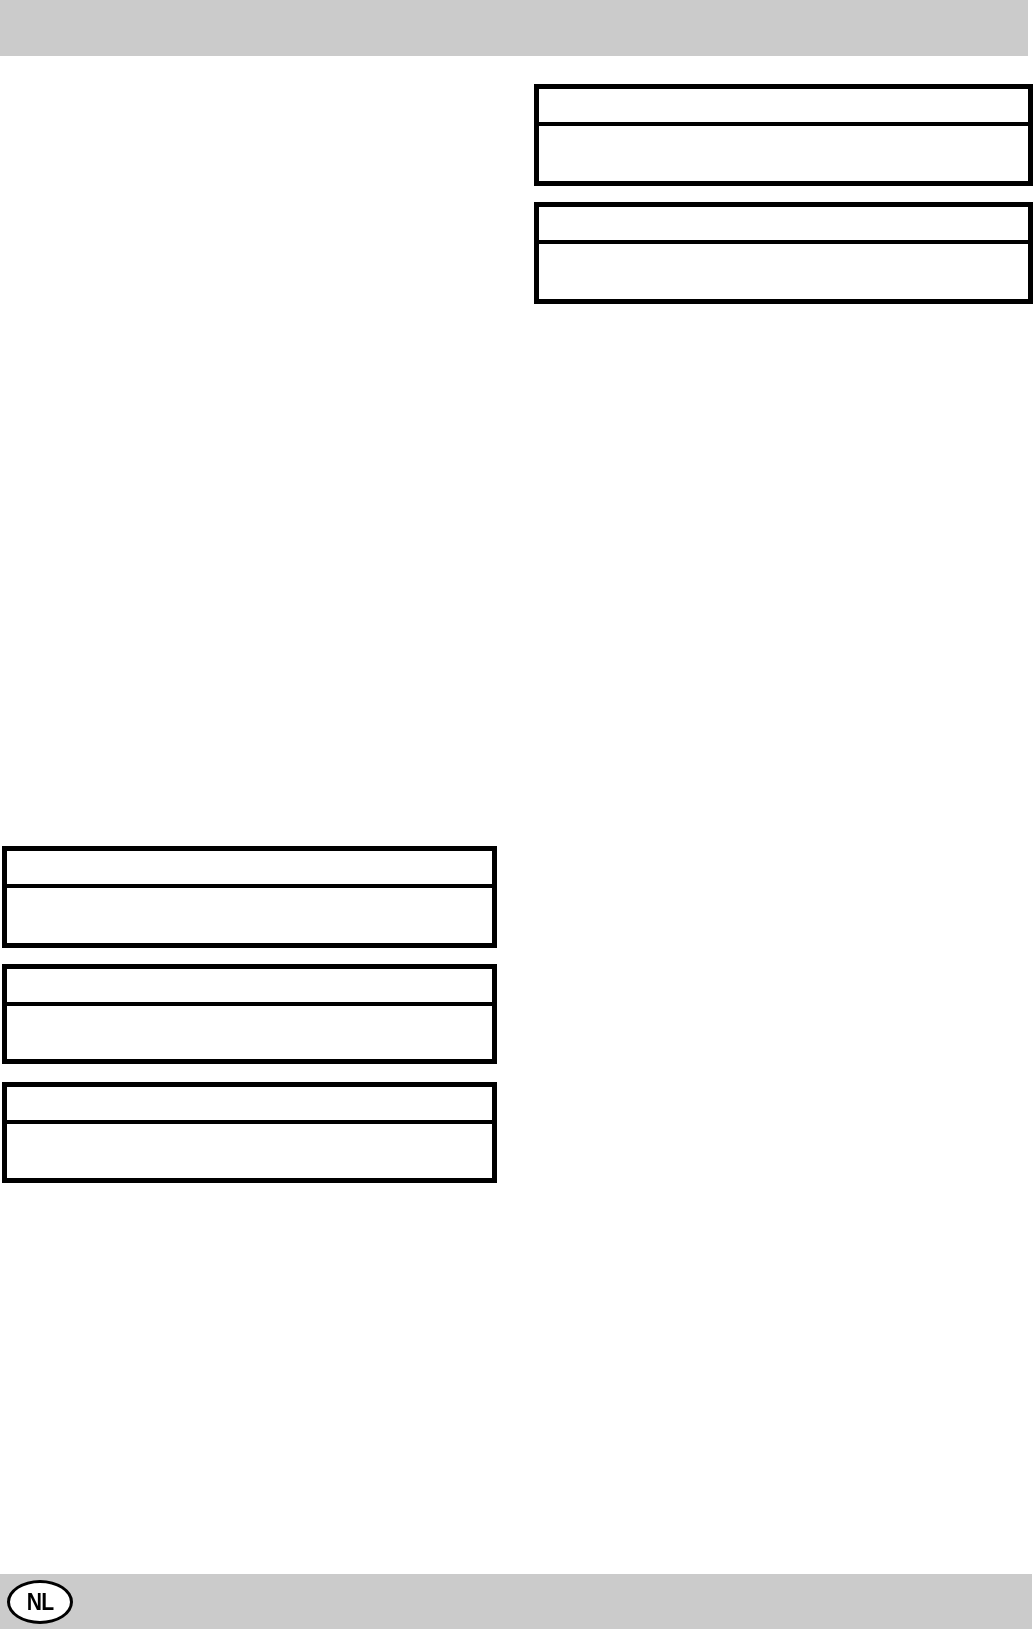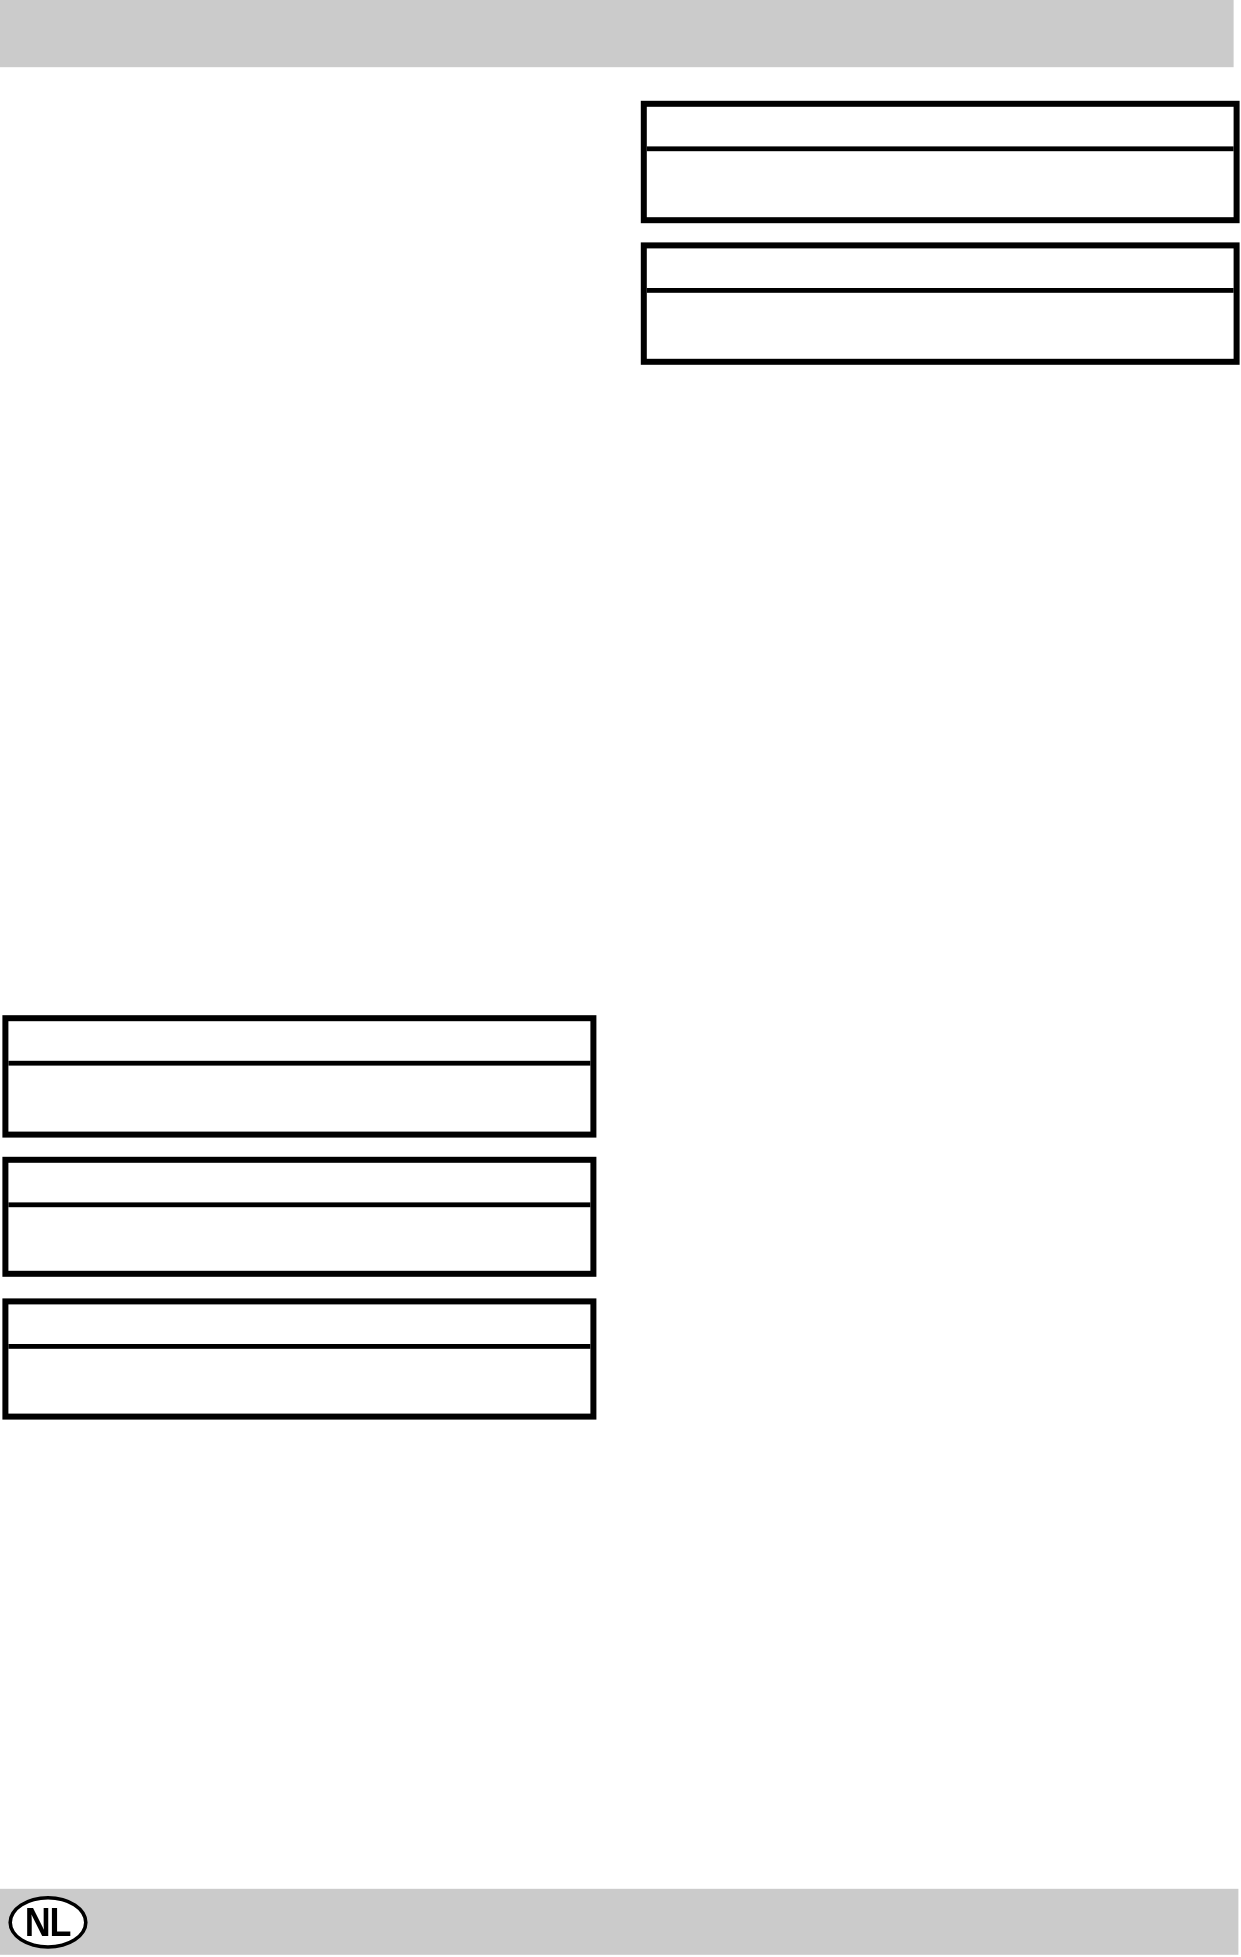--- a/index.html
+++ b/index.html
@@ -59,21 +59,21 @@
     width: 66px;
     height: 44px;
     box-sizing: border-box;
     border: 3px solid #000000;
     border-radius: 50%;
     background: #ffffff;
     display: flex;
     align-items: center;
     justify-content: center;
     font-weight: bold;
-    font-size: 34px;
+    font-size: 24px;
     letter-spacing: -1px;
     color: #000000;
     transform-origin: center;
   }
   .lang-badge span {
     display: inline-block;
     transform: scaleX(0.88);
     line-height: 1;
   }
 </style>

